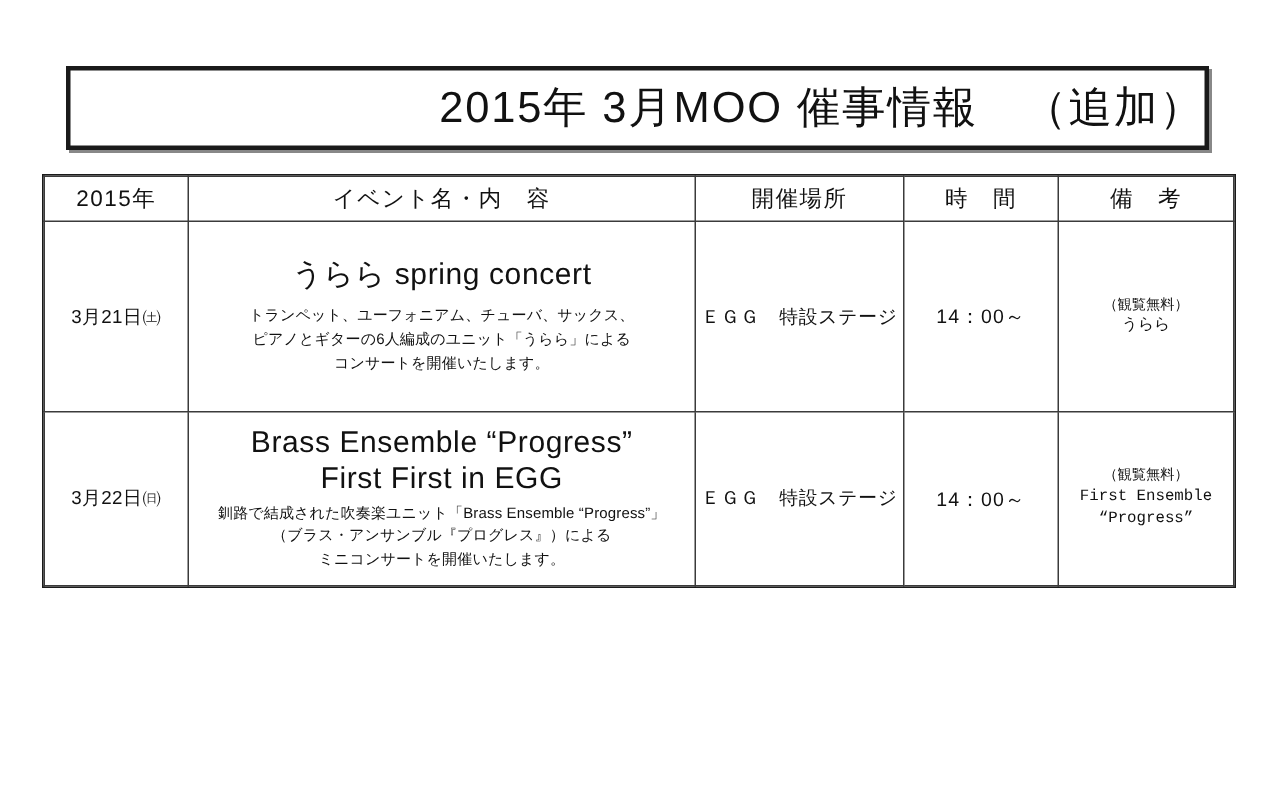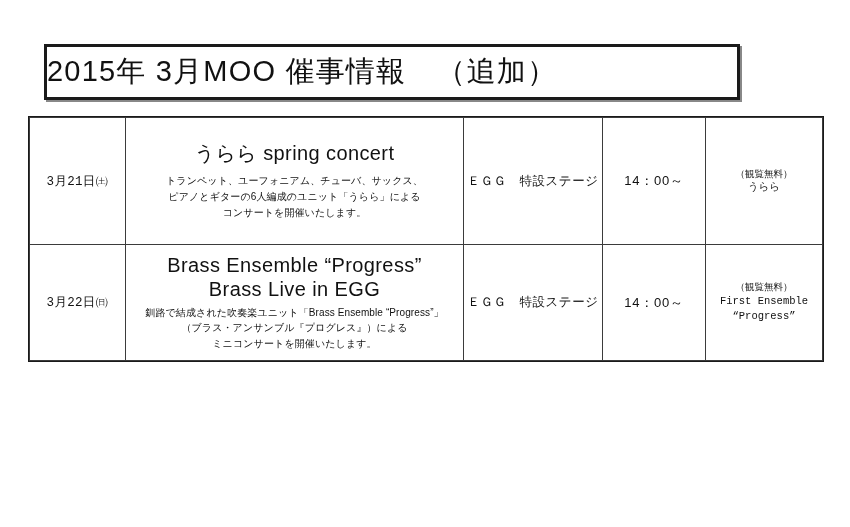--- a/index.html
+++ b/index.html
@@ -14,29 +14,29 @@
     font-family: "Liberation Sans", "DejaVu Sans", sans-serif;
     color: #111111;
     overflow: hidden;
   }
 
   
   #title-box {
     position: absolute;
     left: 44px;
     top: 44px;
-    width: 696px;
+    width: 762px;
     height: 56px;
     box-sizing: border-box;
     border: 3px solid #1a1a1a;
     background: #ffffff;
     box-shadow: 2px 2px 0 0 #888888;
     display: flex;
     align-items: center;
-    justify-content: flex-start;
+    justify-content: flex-end;
   }
   #title-text {
     font-size: 29px;
     letter-spacing: 1.2px;
     white-space: nowrap;
     font-weight: 400;
   }
 
   
   #event-table {
@@ -73,21 +73,20 @@
     letter-spacing: 1px;
   }
 
   
   .row-1 td { height: 126px; }
   .row-2 td { height: 115px; margin-top: 20px; }
 
   .cell-date {
     font-size: 12.5px;
     letter-spacing: 0.3px;
-    font-family: Liberation Mono, monospace;
   }
   .cell-place {
     font-size: 12.5px;
     letter-spacing: 0.5px;
   }
   .cell-time {
     font-size: 13px;
     letter-spacing: 0.8px;
   }
   .cell-note {
@@ -132,20 +131,27 @@
 
 <table id="event-table">
   <colgroup>
     <col class="col-date">
       <col class="col-event">
       <col class="col-place">
       <col class="col-time">
       <col class="col-note">
   </colgroup>
   <tbody>
+    <tr class="hdr-row">
+      <td>2015年</td>
+      <td>イベント名・内　容</td>
+      <td>開催場所</td>
+      <td>時　間</td>
+      <td>備　考</td>
+    </tr>
 
     <tr class="row-1">
       <td class="cell-date">3月21日㈯</td>
       <td class="event-cell">
         <div class="event-title">
           <span class="t-line">うらら spring concert</span>
         </div>
         <div class="event-desc">
           <span class="d-line">トランペット、ユーフォニアム、チューバ、サックス、</span>
           <span class="d-line">ピアノとギターの6人編成のユニット「うらら」による</span>
@@ -158,21 +164,21 @@
         <span class="note-free">（観覧無料）</span>
         <span class="note-line">うらら</span>
       </td>
     </tr>
 
     <tr class="row-2">
       <td class="cell-date">3月22日㈰</td>
       <td class="event-cell">
         <div class="event-title">
           <span class="t-line">Brass Ensemble “Progress”</span>
-          <span class="t-line">Brass Live in EGG</span>
+          <span class="t-line">First First in EGG</span>
         </div>
         <div class="event-desc">
           <span class="d-line">釧路で結成された吹奏楽ユニット「Brass Ensemble “Progress”」</span>
           <span class="d-line">（ブラス・アンサンブル『プログレス』）による</span>
           <span class="d-line">ミニコンサートを開催いたします。</span>
         </div>
       </td>
       <td class="cell-place">ＥＧＧ　特設ステージ</td>
       <td class="cell-time">14：00～</td>
       <td class="cell-note">

